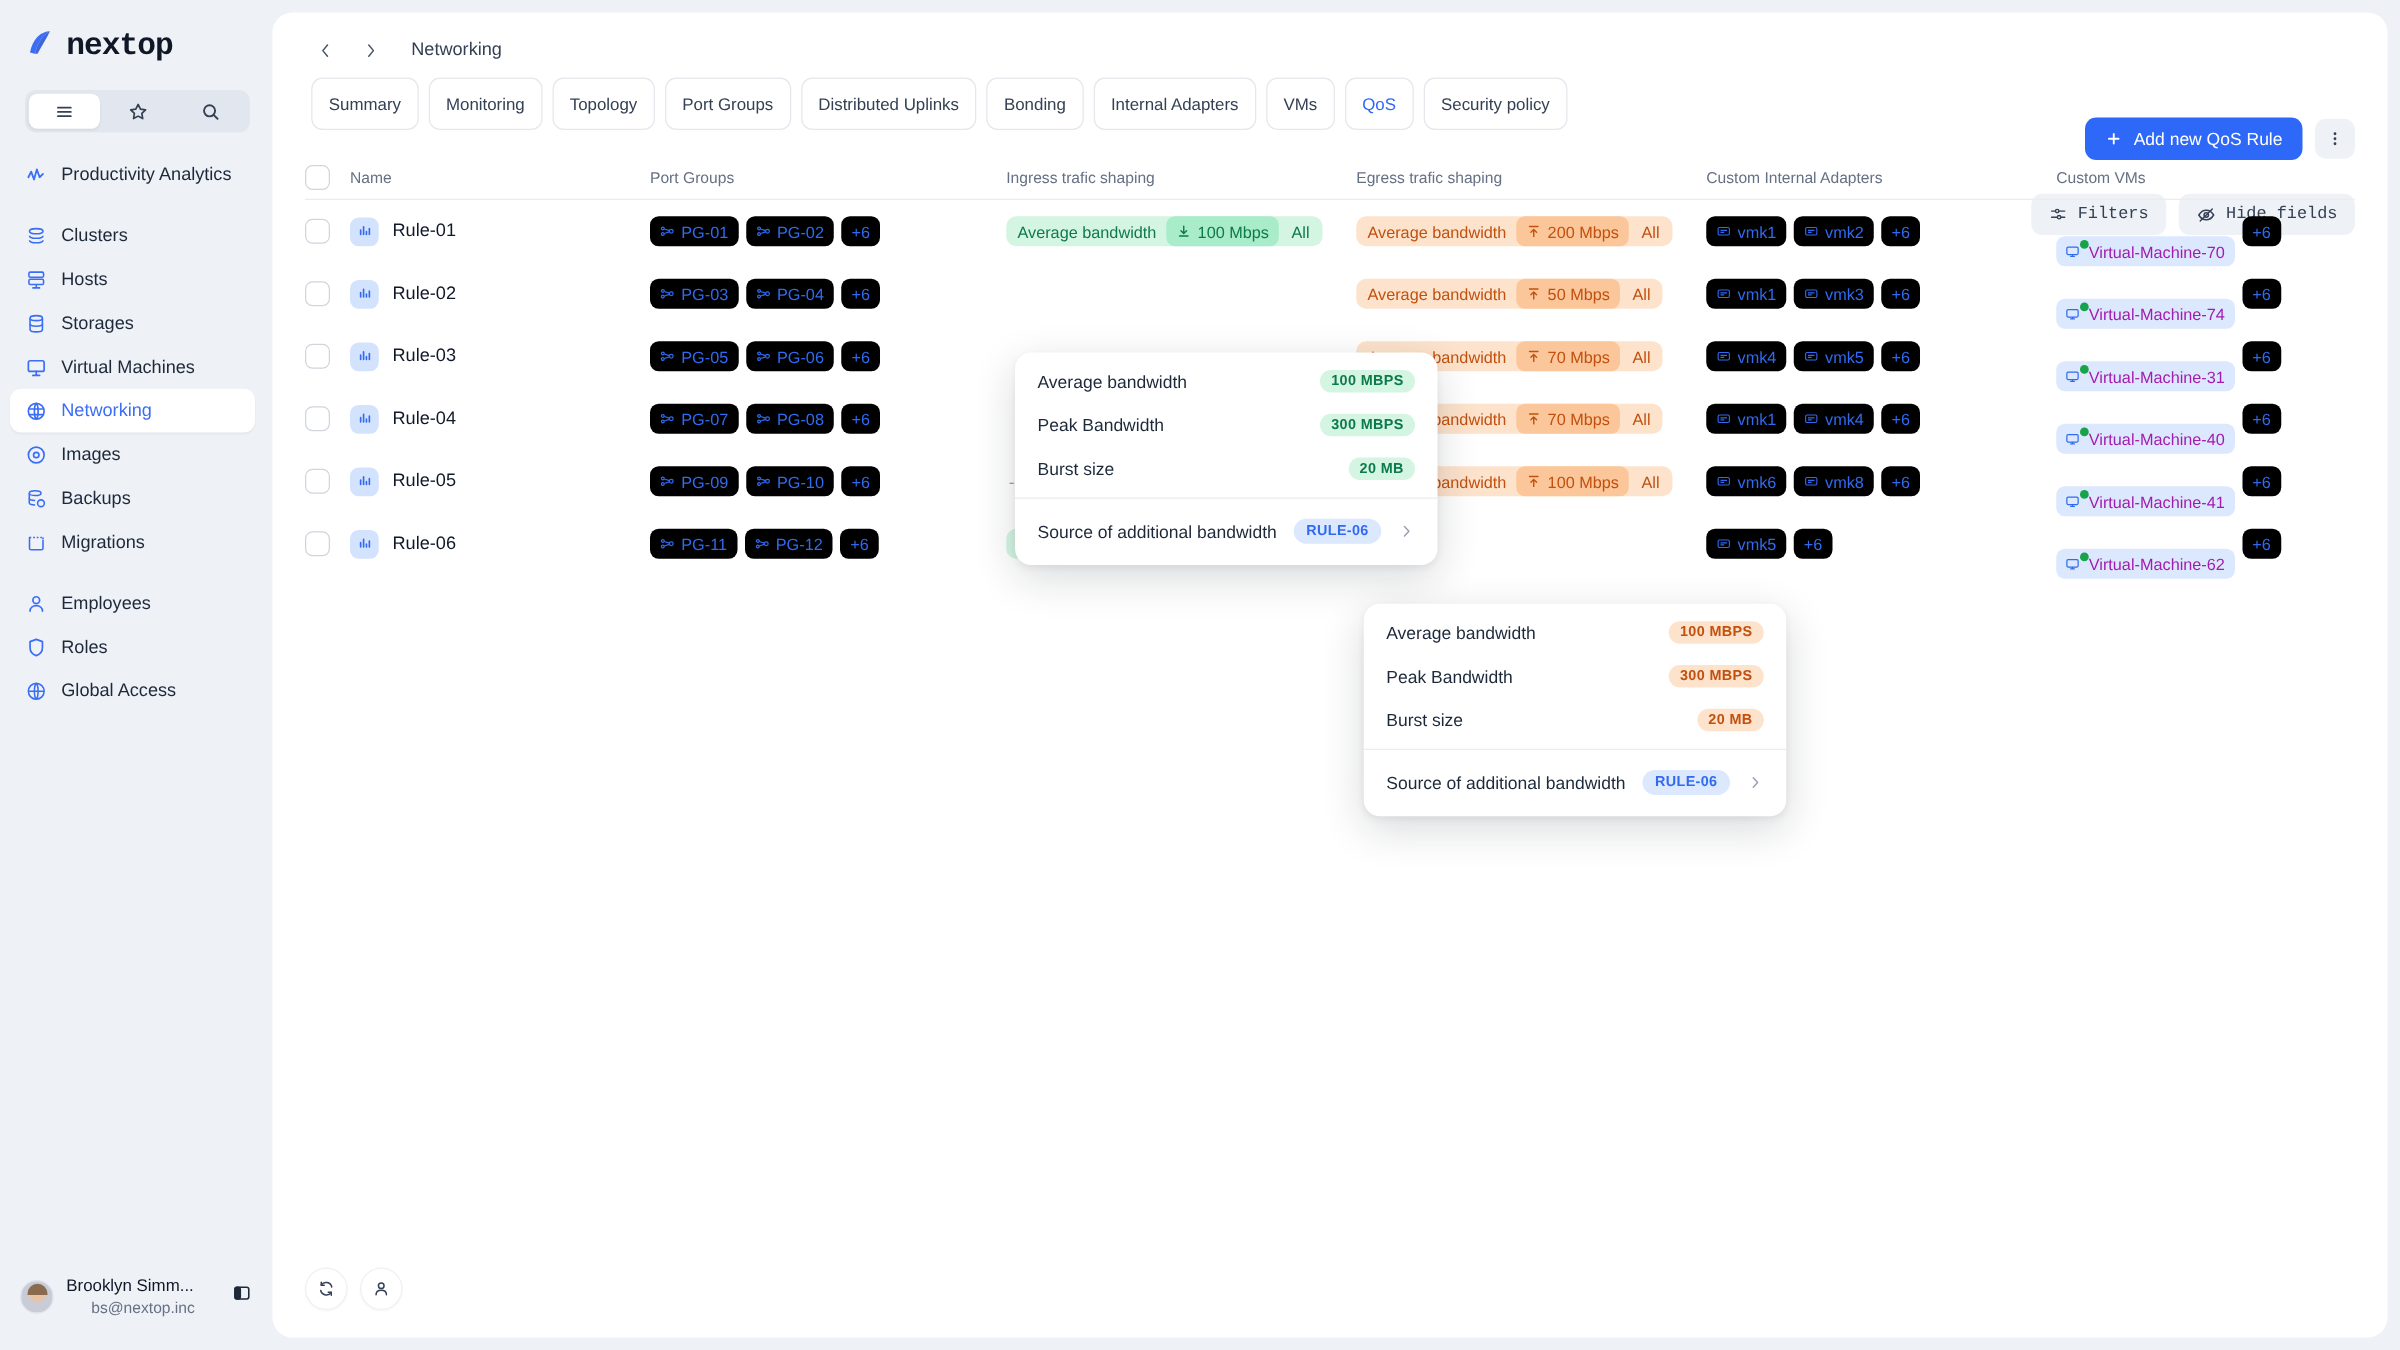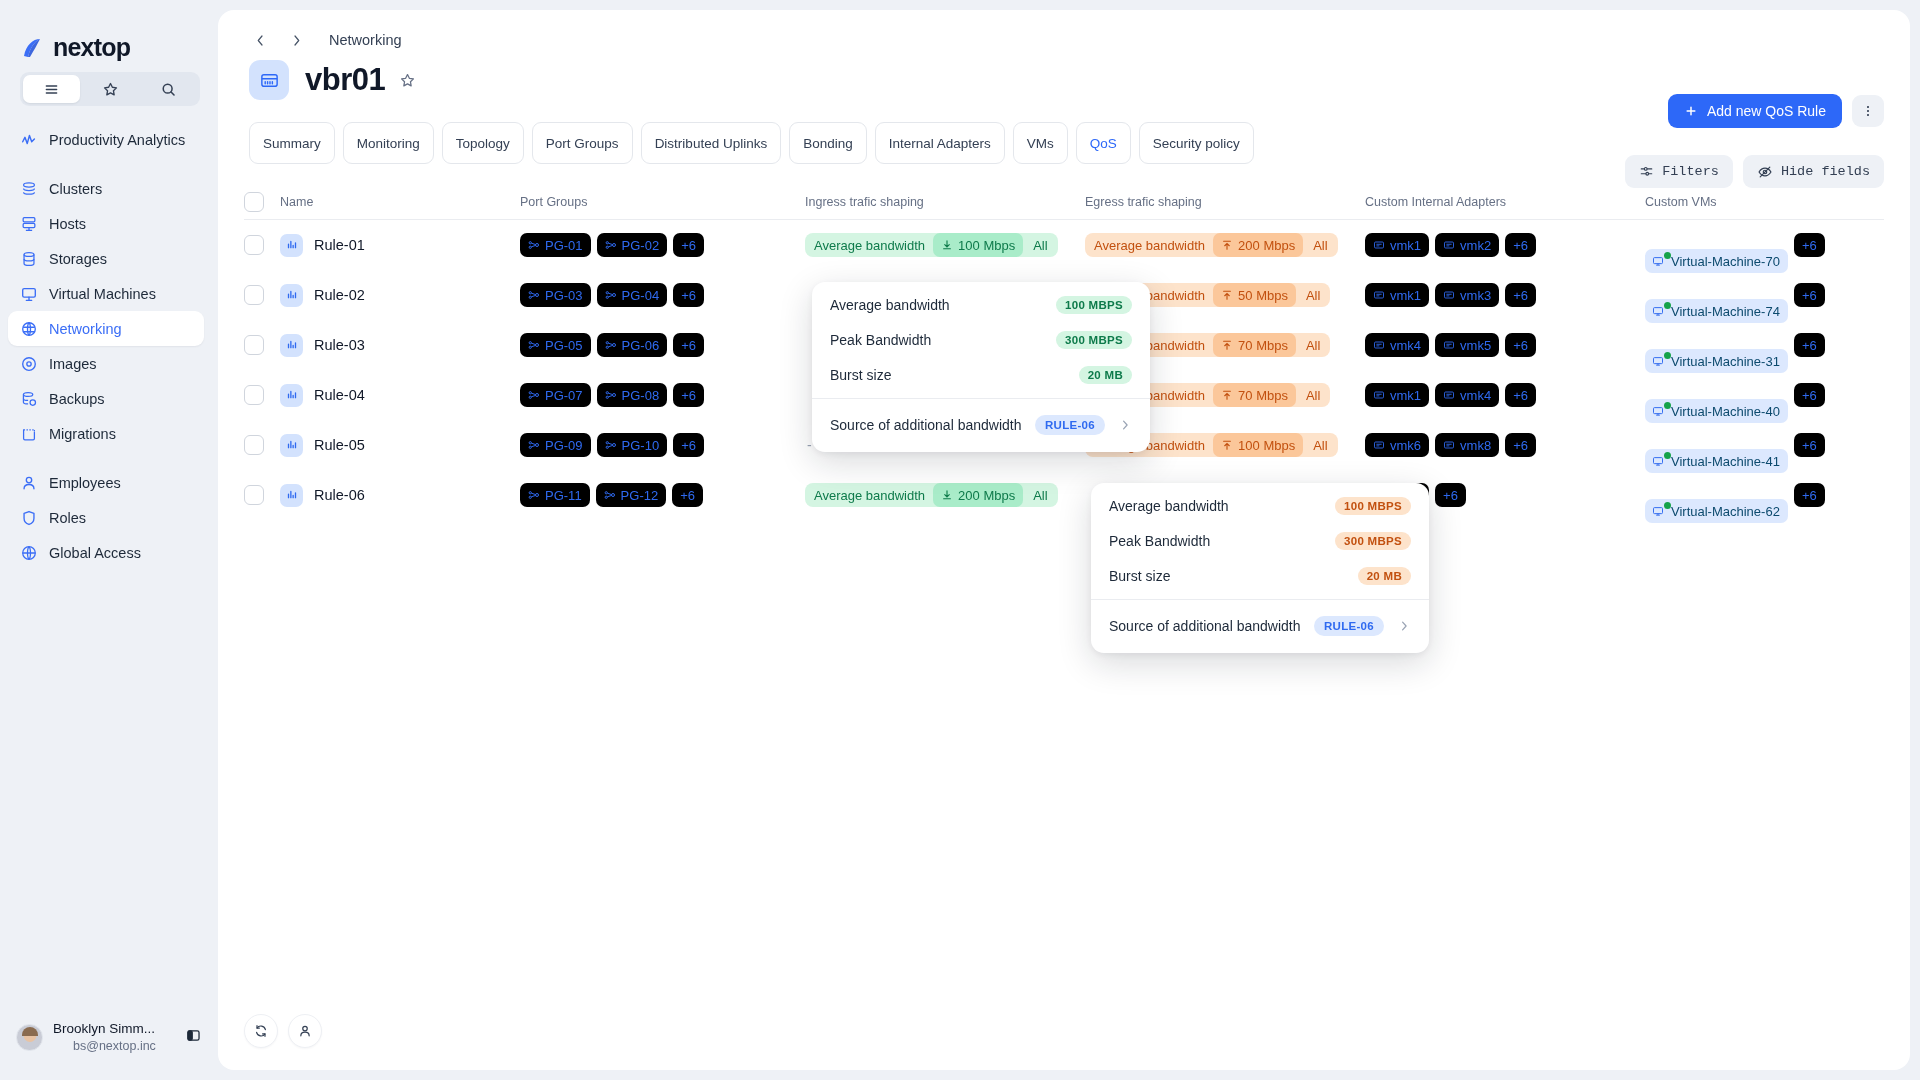--- a/index.html
+++ b/index.html
@@ -12,21 +12,21 @@
   #app { position: relative; width: 1920px; height: 1080px; display: flex; }
 
   
   .sidebar {
     width: 218px; height: 1080px;
     background: #eef1f6;
     display: flex; flex-direction: column;
     flex-shrink: 0;
     position: relative;
   }
-  .brand { display: flex; align-items: flex-end; gap: 7px; padding: 22px 12px 0 20px; height: 62px; }
+  .brand { display: flex; align-items: flex-start; gap: 7px; padding: 22px 12px 0 20px; height: 62px; font-family: Liberation Mono, monospace; }
   .brand-text { font-size: 25px; font-weight: 700; color: #101828; letter-spacing: -0.8px; }
   .seg {
     margin: 10px 18px 0 20px;
     background: #e2e7ef; border-radius: 9px;
     display: flex; height: 34px; padding: 3px; gap: 2px;
   }
   .seg-btn {
     flex: 1; display: flex; align-items: center; justify-content: center;
     border-radius: 7px; cursor: pointer; color: #344054;
   }
@@ -138,21 +138,21 @@
     width: 23px; height: 23px; border-radius: 7px; background: #d3e2fd;
     display: flex; align-items: center; justify-content: center; flex-shrink: 0;
   }
   .rule-name { font-size: 14.5px; color: #101828; }
 
   .pill {
     height: 24px; border-radius: 7px; display: inline-flex; align-items: center;
     gap: 5px; padding: 0 8px; font-size: 13px; white-space: nowrap;
   }
   .pill-blue { background: #000000; color: #2f6af0; }
-  .pill-vm   { background: #dce8fe; color: #0c4a6e; position: relative; padding-left: 26px; margin-top: 32px; }
+  .pill-vm   { background: #dce8fe; color: #a21caf; position: relative; padding-left: 26px; margin-top: 32px; }
   .vm-dot { position:absolute; left:19px; top:3px; width:7px; height:7px; border-radius:50%; background:#16a34a; }
   .vm-mon { position:absolute; left:7px; top:6px; }
 
   .shape-group { display: flex; align-items: center; gap: 4px; border-radius: 8px; }
   .shape-green { background: #d4f5e2; }
   .shape-orange { background: #fde3cb; }
   .shape-lbl { font-size: 13px; padding: 0 4px 0 9px; height: 24px; display:flex; align-items:center; }
   .shape-green .shape-lbl { color: #0d7a4a; }
   .shape-orange .shape-lbl { color: #c2500f; }
   .shape-val {
@@ -387,35 +387,20 @@
           </svg>
       </span>
       <span class="bc-arrow">
         <svg width="15" height="15" viewBox="0 0 20 20" fill="none" stroke="#475467" stroke-width="1.6" stroke-linecap="round" stroke-linejoin="round">
             <path d="M8 4l5 6-5 6"></path>
           </svg>
       </span>
       <span class="bc-text">Networking</span>
     </div>
 
-    <div class="title-row">
-      <div class="title-icon">
-        <svg width="21" height="21" viewBox="0 0 22 22" fill="none" stroke="#2d68f8" stroke-width="1.5">
-            <rect x="3" y="5" width="16" height="12" rx="2.2"></rect>
-            <path d="M3 9.2h16"></path>
-            <path d="M6.5 12.4v2M9 12.4v2M11.5 12.4v2M14 12.4v2" stroke-linecap="round"></path>
-          </svg>
-      </div>
-      <div class="title-text">vbr01</div>
-      <span class="title-star">
-        <svg width="17" height="17" viewBox="0 0 20 20" fill="none" stroke="#667085" stroke-width="1.5" stroke-linejoin="round">
-            <path d="M10 3l2.2 4.4 4.8.7-3.5 3.4.8 4.8L10 14l-4.3 2.3.8-4.8L3 8.1l4.8-.7z"></path>
-          </svg>
-      </span>
-    </div>
 
     <div class="hdr-actions">
       <button class="btn-primary">
         <svg width="14" height="14" viewBox="0 0 20 20" fill="none" stroke="#fff" stroke-width="2.1" stroke-linecap="round">
             <path d="M10 4.5v11M4.5 10h11"></path>
           </svg>
         <span>Add new QoS Rule</span>
       </button>
       <div class="btn-icon-sq">
         <svg width="16" height="16" viewBox="0 0 20 20" fill="#344054">

